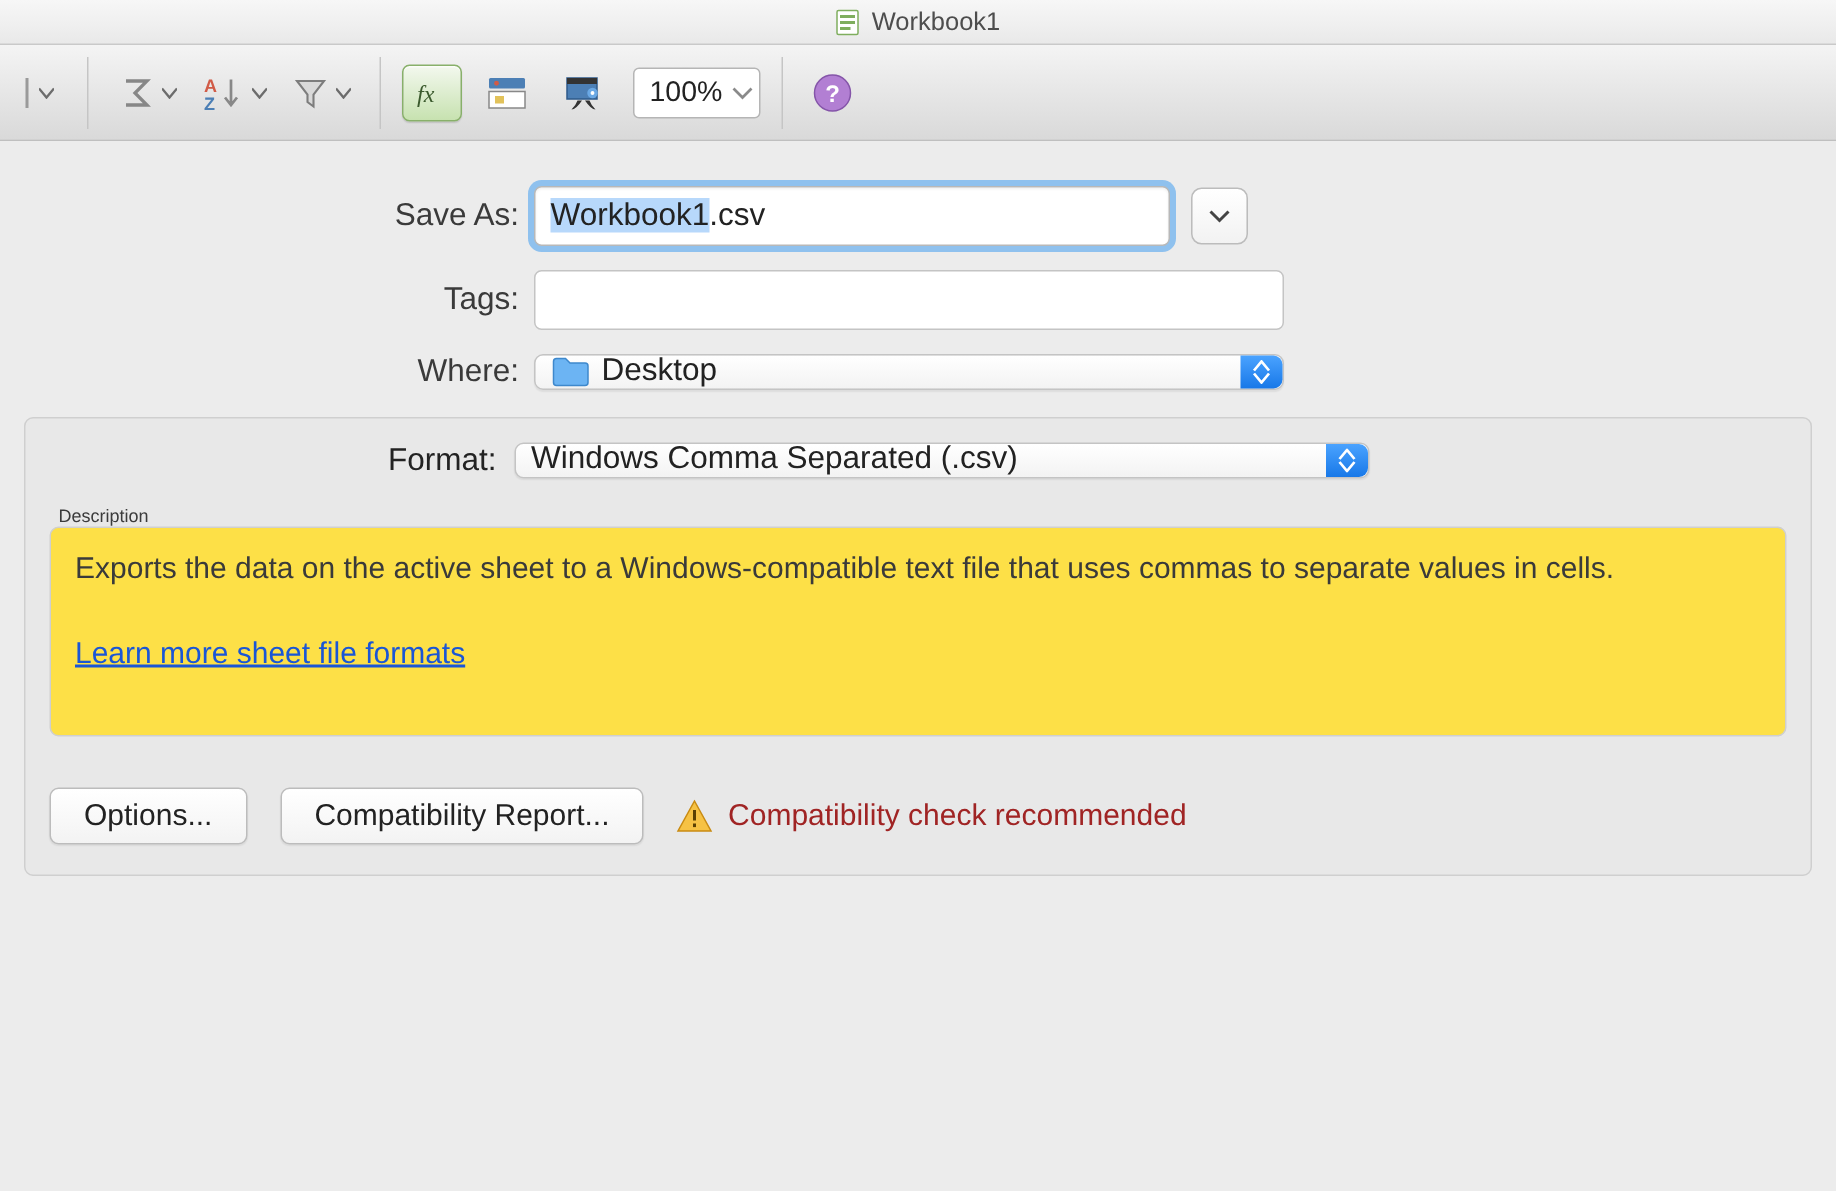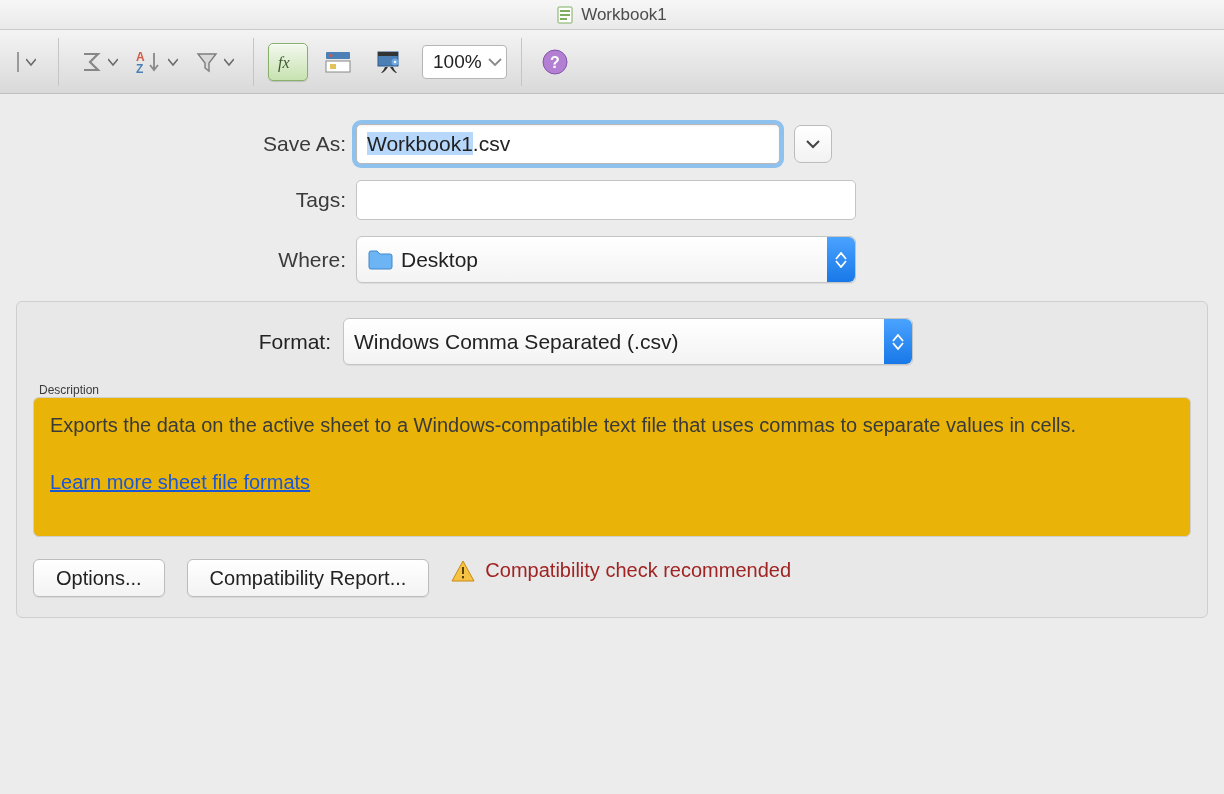--- a/index.html
+++ b/index.html
@@ -32,39 +32,39 @@
 
   .saveas-wrap{display:flex;align-items:center}
   .saveas-input{width:424px;height:40px;background:#fff;border:1px solid #b8b8b8;border-radius:5px;padding:0 10px;font-size:21px;outline:none;box-shadow:0 0 0 4px #8fc1ee,0 1px 2px #0001 inset}
   .saveas-input .sel{background:#b7d8fb}
   .saveas-text{display:inline}
   .expand-btn{width:38px;height:38px;margin-left:14px;background:linear-gradient(#ffffff,#f2f2f2);border:1px solid #bcbcbc;border-radius:7px;display:flex;align-items:center;justify-content:center}
   .expand-btn svg{display:block}
 
   .tags-input{width:500px;height:40px;background:#fff;border:1px solid #c4c4c4;border-radius:5px}
 
-  .mac-popup{height:47px;background:linear-gradient(#ffffff,#f3f3f3);border:1px solid #c4c4c4;border-radius:6px;display:flex;align-items:center;padding:0 0 0 10px;font-size:21px;position:relative;box-shadow:0 1px 1px #0001}
+  .mac-popup{height:24px;background:linear-gradient(#ffffff,#f3f3f3);border:1px solid #c4c4c4;border-radius:6px;display:flex;align-items:flex-end;padding:0 0 0 10px;font-size:21px;position:relative;box-shadow:0 1px 1px #0001}
   .mac-popup .endcap{position:absolute;right:0;top:0;bottom:0;width:28px;background:linear-gradient(#4aa3ff,#1878e8);border-top-right-radius:6px;border-bottom-right-radius:6px;display:flex;flex-direction:column;align-items:center;justify-content:center}
   .mac-popup .endcap svg{display:block}
   .where-popup{width:500px}
   .folder-icon{width:26px;height:22px;margin-right:8px}
 
   
   .fmt-wrap{margin-top:18px;border:1px solid #cfcfcf;border-radius:6px;padding:16px 16px 20px 16px;background:#e8e8e8}
   .fmt-row{display:flex;align-items:center}
   .fmt-lbl{width:310px;text-align:right;padding-right:12px;font-size:21px}
   .fmt-popup{width:570px}
 
   .desc-title{font-size:12px;margin:18px 0 0 6px;color:#3b3b3b}
-  .desc-box{border:1px solid #cfcfcf;border-radius:6px;padding:14px 16px 18px 16px;background:#eab308;min-height:140px;position:relative}
+  .desc-box{border:1px solid #cfcfcf;border-radius:6px;padding:14px 16px 18px 16px;background:#fde047;min-height:140px;position:relative}
   .desc-text{font-size:20px;line-height:1.35;color:#3a3a3a}
   .desc-link{color:#1a56d6;text-decoration:underline;font-size:20px;display:inline-block;margin-top:32px}
 
   
-  .bottom-row{display:flex;align-items:flex-start;margin-top:22px;gap:22px}
+  .bottom-row{display:flex;align-items:center;margin-top:34px;gap:22px}
   .push-btn{height:38px;padding:0 22px;background:linear-gradient(#ffffff,#f3f3f3);border:1px solid #bcbcbc;border-radius:6px;font-size:20px;display:flex;align-items:center;box-shadow:0 1px 1px #0001}
   .compat-msg{color:#a02424;font-size:20px;display:flex;align-items:center}
   .warn-icon{width:24px;height:22px;margin-right:10px}
 
   
   .footer{position:absolute;right:28px;bottom:16px;display:flex;gap:20px}
   .footer .push-btn{min-width:110px;justify-content:center}
   .save-btn{background:linear-gradient(#55aaff,#1f7ff0);border:1px solid #1a68c8;color:#fff;box-shadow:0 1px 2px #0003}
 </style>
 </head>

